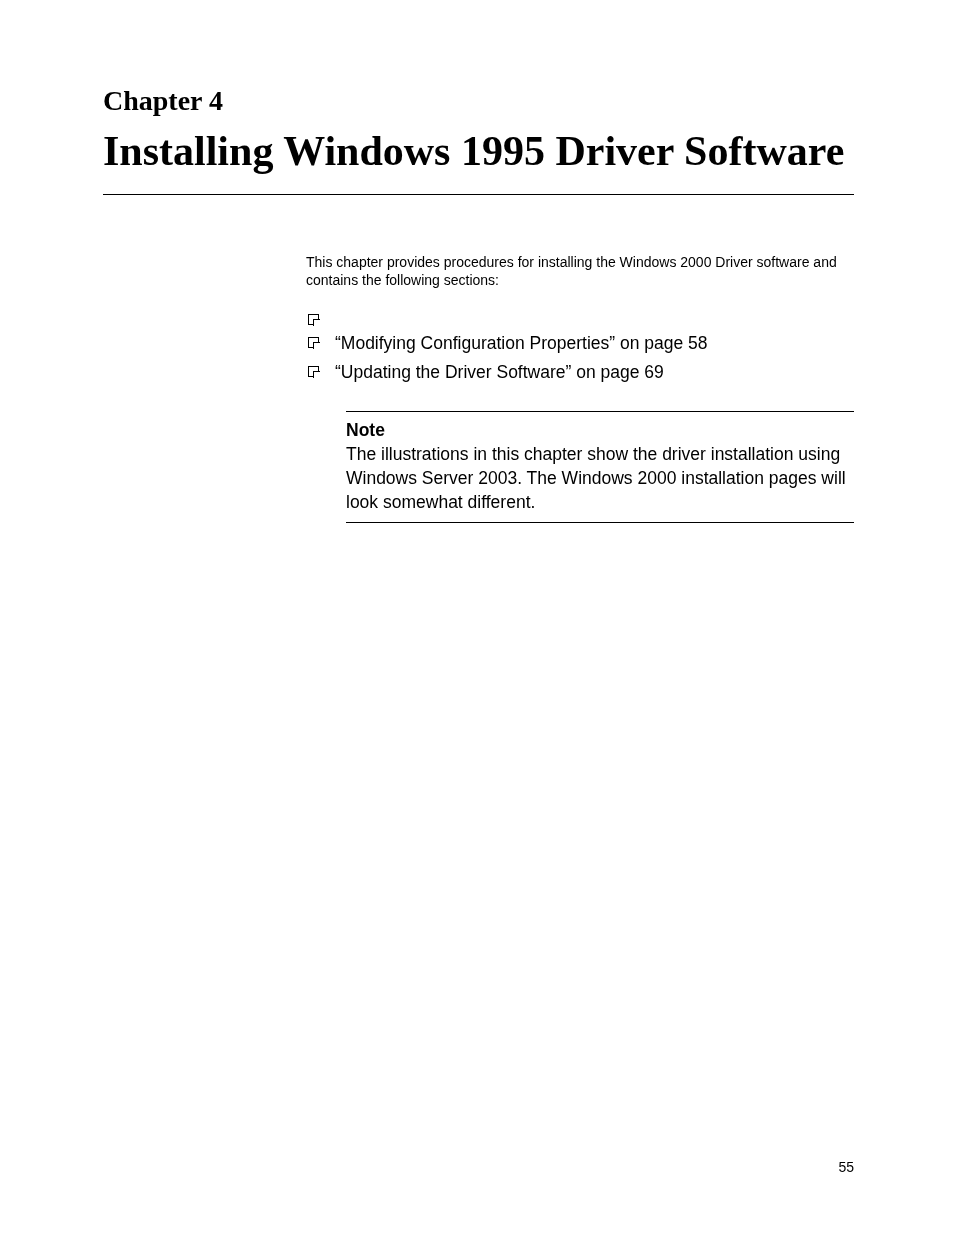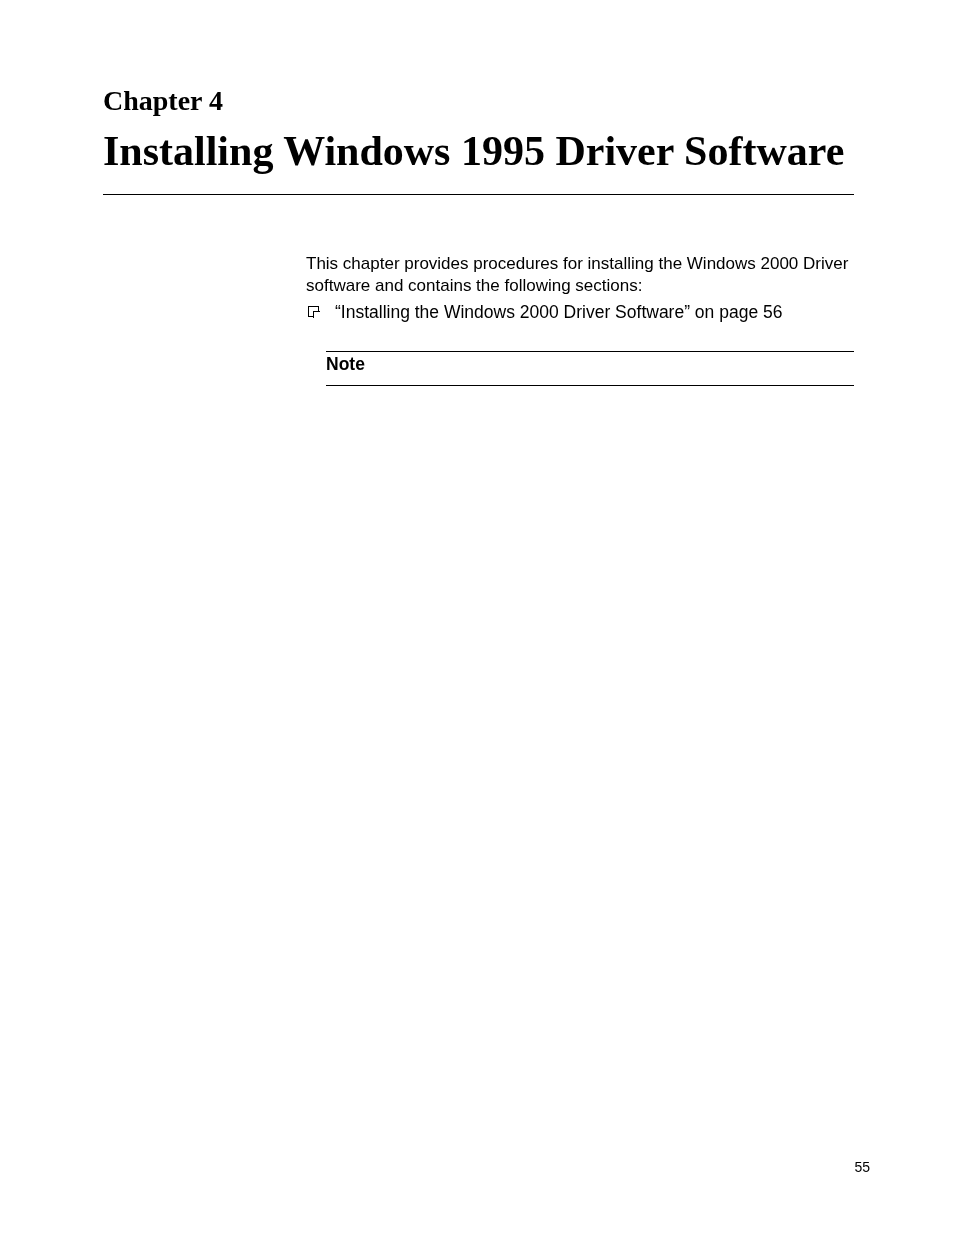--- a/index.html
+++ b/index.html
@@ -30,23 +30,23 @@
       font-weight: bold;
       line-height: 1.25;
       padding-bottom: 16px;
       border-bottom: 1.5px solid #000000;
       margin-bottom: 58px;
     }
     .content {
       margin-left: 203px;
     }
     .intro {
-      font-size: 17px;
+      font-size: 14px;
       line-height: 1.35;
-      margin-bottom: 4px;
+      margin-bottom: 20px;
     }
     .toc-list {
       list-style: none;
       margin-bottom: 28px;
     }
     .toc-item {
       display: flex;
       align-items: flex-start;
       margin-bottom: 8px;
       font-size: 17.5px;
@@ -66,57 +66,65 @@
       position: absolute;
       right: -2px;
       bottom: -2px;
       width: 6px;
       height: 6px;
       background: #fff;
       border-left: 1.5px solid #000;
       border-top: 1.5px solid #000;
     }
     .note-box {
-      margin-left: 20px;
+      margin-left: 40px;
       border-top: 1.2px solid #000;
       border-bottom: 1.2px solid #000;
-      padding: 2px 0 8px 0;
+      padding: 8px 0 8px 0;
     }
     .note-label {
       font-size: 17.5px;
       font-weight: bold;
       margin-bottom: 2px;
     }
     .note-text {
       font-size: 17.5px;
       line-height: 1.35;
     }
     .page-number {
       position: absolute;
       bottom: 60px;
-      right: 84px;
+      right: 100px;
       font-size: 14px;
     }
   </style>
 </head>
 <body>
 
 <div class="page">
   <div class="chapter-label">Chapter 4</div>
   <div class="chapter-title">Installing Windows 1995 Driver Software</div>
 
   <div class="content">
     <p class="intro">This chapter provides procedures for installing the Windows 2000 Driver software and contains the following sections:</p>
 
     <ul class="toc-list">
       <li class="toc-item">
         <span class="bullet"></span>
-        <span>“Installing the Windows 2000 Driver Software” on page 56</span>
+      </li>
+      <li class="toc-item">
+        <span class="bullet"></span>
+        <span>“Modifying Configuration Properties” on page 58</span>
+      </li>
+      <li class="toc-item">
+        <span class="bullet"></span>
+        <span>“Updating the Driver Software” on page 69</span>
       </li>
     </ul>
 
     <div class="note-box">
       <div class="note-label">Note</div>
+      <div class="note-text">The illustrations in this chapter show the driver installation using Windows Server 2003. The Windows 2000 installation pages will look somewhat different.</div>
     </div>
   </div>
 </div>
 
 <div class="page-number">55</div>
 
 </body></html>

